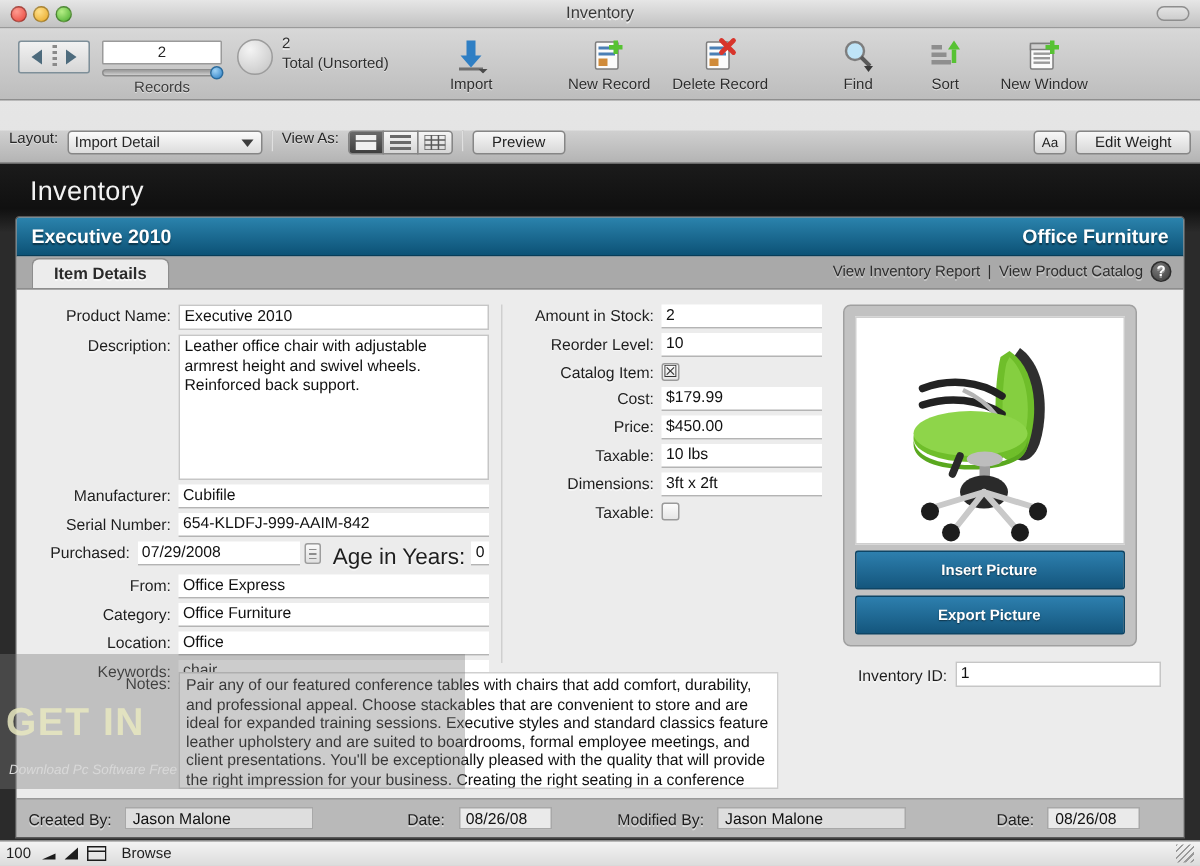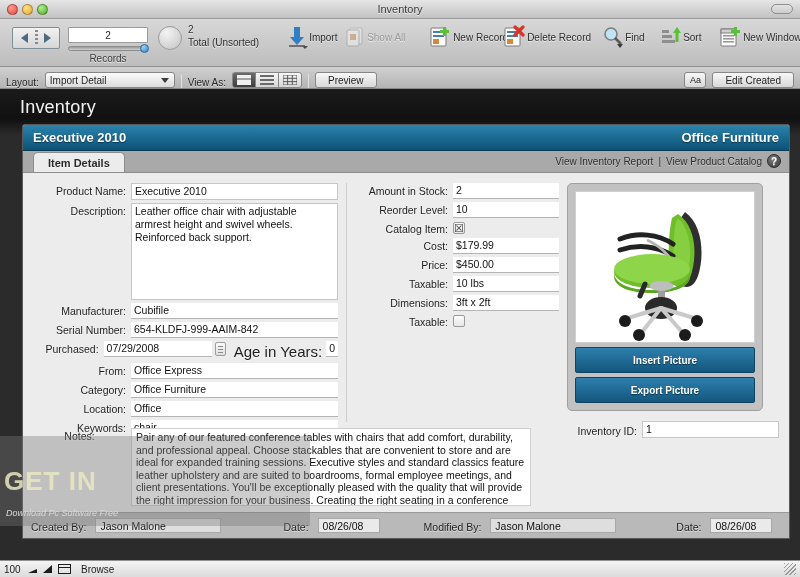--- a/index.html
+++ b/index.html
@@ -86,37 +86,37 @@
     width: 24px; height: 24px; border-radius: 50%; margin: 4px 0 0 10px;
     background: radial-gradient(circle at 35% 28%, #f4f4f4, #c2c2c2);
     border: 1px solid #9c9c9c;
   }
   .totals { margin-left: 6px; margin-top: 2px; line-height: 1.25;
             font-size: 10px; color: #2f2f2f;
             text-shadow: 0 1px 0 rgba(255,255,255,.6); }
 
   .tb-item {
     width: 58px; text-align: right; cursor: default;
-    display: flex; flex-direction: row; align-items: center;
+    display: flex; flex-direction: column; align-items: center;
     padding-top: 2px;
   }
   .tb-item.wide { width: 74px; }
   .tb-label { font-size: 10px; color: #2d2d2d; margin-top: 1px;
               text-shadow: 0 1px 0 rgba(255,255,255,.6); white-space: nowrap; }
   .tb-item.disabled .tb-label { color: #9a9a9a; }
   .tb-icon { height: 26px; display: flex; align-items: center; justify-content: center; }
   .gap { width: 26px; }
 
   
   .layoutbar {
     flex: 0 0 22px; height: 22px;
     background: linear-gradient(#d0d0d0,#b4b4b4);
     border-bottom: 1px solid #8a8a8a;
-    display: flex; align-items: flex-end; padding: 0 6px; gap: 6px;
-    font-size: 10px; color: #262626;
+    display: flex; align-items: flex-start; padding: 0 6px; gap: 6px;
+    font-size: 10px; color: #262626; margin-top: 20px;
   }
   .lb-label { text-shadow: 0 1px 0 rgba(255,255,255,.5); }
   .combo {
     width: 130px; height: 16px; background: linear-gradient(#fbfbfb,#dcdcdc);
     border: 1px solid #868686; border-radius: 3px;
     display: flex; align-items: center; padding: 0 4px; font-size: 10px;
     position: relative;
   }
   .combo .caret { position: absolute; right: 5px; width: 0; height: 0;
     border-left: 4px solid transparent; border-right: 4px solid transparent;
@@ -144,21 +144,21 @@
   .content {
     flex: 1; background: linear-gradient(#1b1b1b 0px, #101010 30px, #2b2b2b 46px);
     padding: 6px 10px 0 10px; position: relative; overflow: hidden;
   }
   .page-title {
     color: #f2f2f2; font-size: 18px; font-weight: normal;
     padding: 2px 0 6px 10px; letter-spacing: .2px;
   }
   .card { background: #c9c9c9; border: 1px solid #5a5a5a;
           border-radius: 3px 3px 0 0; height: 415px;
-          display: flex; flex-direction: column; overflow: hidden; margin-left: 12px; }
+          display: flex; flex-direction: column; overflow: hidden; }
 
   .banner {
     flex: 0 0 26px; height: 26px;
     background: linear-gradient(#2b83ad, #0c5276);
     display: flex; align-items: center; justify-content: space-between;
     padding: 0 10px; color: #fff; font-weight: bold; font-size: 13px;
     text-shadow: 0 1px 1px rgba(0,0,0,.45);
     border-bottom: 1px solid #083d58;
   }
 
@@ -243,21 +243,21 @@
     height: 28px; margin-top: 4px; border-radius: 2px;
     background: linear-gradient(#2d7fae, #14567d);
     border: 1px solid #0e4565; color: #fff; font-size: 10px; font-weight: bold;
     display: flex; align-items: center; justify-content: center;
     text-shadow: 0 1px 1px rgba(0,0,0,.5);
   }
   .invid-row { display: flex; align-items: center; margin-top: 10px; width: 212px; }
   .invid-row .flabel { width: 75px; }
 
   .notes-row { display: flex; margin-top: 6px; padding-bottom: 6px; }
-  .notes-row .flabel { width: 98px; text-align: center; }
+  .notes-row .flabel { width: 98px; }
   .notes-box {
     flex: 1; max-width: 400px; background: #fff; border: 1px solid #cfcfcf;
     font-size: 10.5px; line-height: 12.5px; color: #111;
     padding: 2px 4px; height: 78px; overflow: hidden;
   }
 
   .footer {
     flex: 0 0 26px; height: 26px; background: #b9b9b9;
     border-top: 1px solid #9a9a9a;
     display: flex; align-items: center; padding: 0 8px; gap: 4px;
@@ -340,30 +340,20 @@
           <rect x="9" y="2" width="6" height="11" fill="#2f7fc4"></rect>
           <polygon points="5,12 19,12 12,20" fill="#2f7fc4"></polygon>
           <rect x="4" y="20" width="16" height="2" fill="#6f6f6f"></rect>
           <polygon points="17,21 23,21 20,24" fill="#4a4a4a"></polygon>
         </svg>
       </div>
       <div class="tb-label">Import</div>
     </div>
 
 
-    <div class="tb-item disabled">
-      <div class="tb-icon">
-        <svg width="24" height="24" viewBox="0 0 24 24" opacity="0.45">
-          <rect x="7" y="3" width="12" height="16" rx="1" fill="#f4f4f4" stroke="#9a9a9a"></rect>
-          <rect x="4" y="5" width="12" height="16" rx="1" fill="#fafafa" stroke="#8a8a8a"></rect>
-          <rect x="7" y="9" width="6" height="6" fill="#c88a4a"></rect>
-        </svg>
-      </div>
-      <div class="tb-label">Show All</div>
-    </div>
 
     <div class="gap"></div>
 
     <div class="tb-item wide">
       <div class="tb-icon">
         <svg width="26" height="24" viewBox="0 0 26 24">
           <rect x="4" y="3" width="15" height="18" rx="1" fill="#fbfbfb" stroke="#7d7d7d"></rect>
           <rect x="6" y="6" width="11" height="2" fill="#4a7fb5"></rect>
           <rect x="6" y="10" width="11" height="2" fill="#4a7fb5"></rect>
           <rect x="6" y="14" width="6" height="5" fill="#d08b3a"></rect>
@@ -458,21 +448,21 @@
             <line x1="9.3" y1="0" x2="9.3" y2="10" stroke="#5a5a5a"></line>
             <line x1="0" y1="3.3" x2="14" y2="3.3" stroke="#5a5a5a"></line>
             <line x1="0" y1="6.6" x2="14" y2="6.6" stroke="#5a5a5a"></line>
           </svg>
       </div>
     </div>
     <div class="vsep"></div>
     <div class="btn-gray">Preview</div>
     <div class="spacer"></div>
     <div class="btn-gray btn-aa">Aa</div>
-    <div class="btn-gray">Edit Created</div>
+    <div class="btn-gray">Edit Weight</div>
   </div>
 
   <div class="content">
     <div class="page-title">Inventory</div>
 
     <div class="card">
 
       <div class="banner">
         <span>Executive 2010</span>
         <span>Office Furniture</span>

